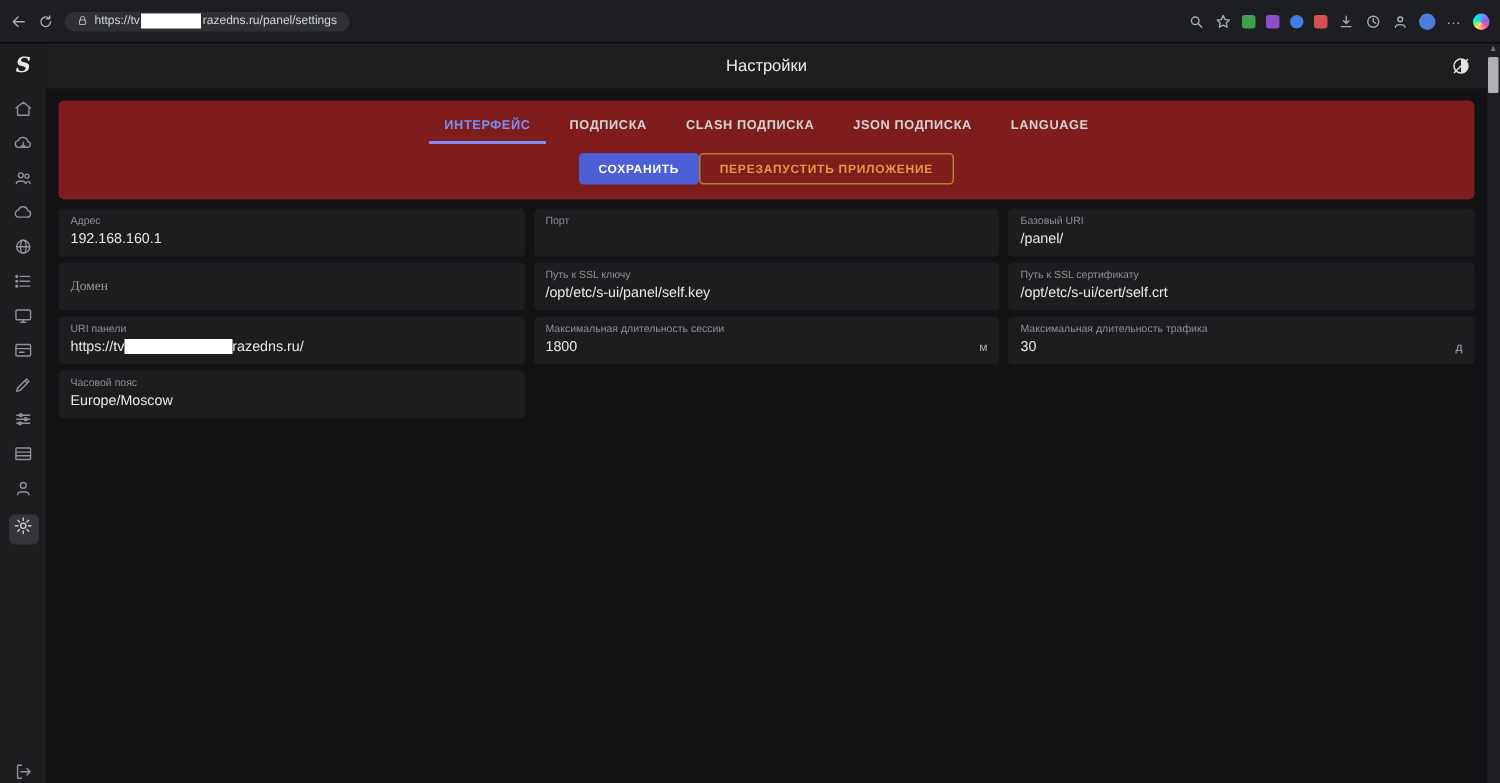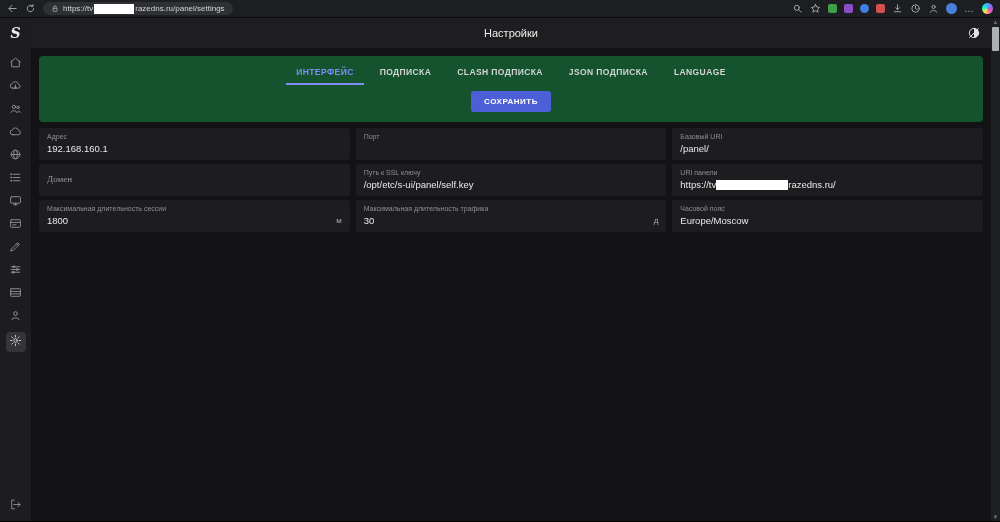--- a/index.html
+++ b/index.html
@@ -1,19 +1,19 @@
 <!DOCTYPE html>
 <html><head>
 <meta charset="utf-8">
 <style>
   * { box-sizing: border-box; margin: 0; padding: 0; }
   html,body { width:1000px; height:522px; overflow:hidden; background:#000; font-family:"Liberation Sans", sans-serif; }
 
   
-  .browser-bar { height:18px; background:#1d1e21; border-bottom:1px solid #0a0a0a;
+  .browser-bar { height:29px; background:#1d1e21; border-bottom:1px solid #0a0a0a;
     display:flex; align-items:center; padding:0 7px; gap:7px; }
   .chrome-icon { width:11px; height:11px; color:#a8acb1; display:flex; align-items:center; justify-content:center; flex:0 0 auto; }
   .chrome-icon svg { width:11px; height:11px; stroke:currentColor; fill:none; stroke-width:2; stroke-linecap:round; stroke-linejoin:round; }
   .url-pill { display:flex; align-items:center; gap:4px; background:#2f3033; border-radius:8px;
     height:13px; padding:0 8px; font-size:8px; color:#d2d5d9; white-space:nowrap; }
   .url-pill .chrome-icon { width:8px; height:8px; }
   .url-pill .chrome-icon svg { width:8px; height:8px; stroke-width:2.4; }
   .redact-url { display:inline-block; width:40px; height:10px; background:#ffffff; vertical-align:middle; margin:0 1px; }
   .browser-right { margin-left:auto; display:flex; align-items:center; gap:7px; }
   .ext { width:9px; height:9px; border-radius:2px; flex:0 0 auto; }
@@ -42,21 +42,21 @@
 
   .main { flex:1; display:flex; flex-direction:column; background:#131316; min-width:0; }
 
   .app-header { height:30px; background:#1e1e21; position:relative; flex:0 0 auto; }
   .app-title { position:absolute; left:0; right:0; top:0; bottom:0; display:flex; align-items:center; justify-content:center;
     font-size:11px; font-weight:normal; color:#ededee; }
   .theme-btn { position:absolute; right:10px; top:8px; width:14px; height:14px; color:#e3e3e5; cursor:pointer; }
   .theme-btn svg { width:14px; height:14px; stroke:currentColor; fill:none; stroke-width:1.7; stroke-linecap:round; }
 
   .content { padding:8px 8px 0; }
-  .panel { background:#14532d; border-radius:4px; padding:3px 0 10px; }
+  .panel { background:#7f1d1d; border-radius:4px; padding:3px 0 10px; }
   .tabs { display:flex; justify-content:center; gap:6px; }
   .tab { font-size:8.5px; font-weight:bold; letter-spacing:.4px; color:#d4d4d6;
     padding:8px 10px 6px; border-bottom:2px solid transparent; cursor:pointer; white-space:nowrap; }
   .tab.active { color:#7d8df5; border-bottom-color:#7d8df5; }
   .actions { display:flex; justify-content:center; align-items:center; gap:0; margin-top:6px; }
   .btn-save { background:#4d5fd6; color:#ffffff; font-family:inherit; font-size:8px; font-weight:bold; letter-spacing:.5px;
     padding:6px 13px; border-radius:3px; border:none; cursor:pointer; }
   .btn-restart { background:transparent; color:#e09a40; border:1px solid #b87f35; font-family:inherit;
     font-size:8px; font-weight:bold; letter-spacing:.5px; padding:5px 13px; border-radius:3px; cursor:pointer; }
 
@@ -247,20 +247,21 @@
       <div class="panel">
         <div class="tabs">
           <div class="tab active">ИНТЕРФЕЙС</div>
           <div class="tab">ПОДПИСКА</div>
           <div class="tab">CLASH ПОДПИСКА</div>
           <div class="tab">JSON ПОДПИСКА</div>
           <div class="tab">LANGUAGE</div>
         </div>
         <div class="actions">
           <button class="btn-save">СОХРАНИТЬ</button>
+          <button class="btn-restart">ПЕРЕЗАПУСТИТЬ ПРИЛОЖЕНИЕ</button>
         </div>
       </div>
 
       <div class="fields">
 
         <div class="field">
           <div class="f-label">Адрес</div>
           <div class="f-value">192.168.160.1</div>
         </div>
 
@@ -275,20 +276,24 @@
 
         <div class="field empty">
           <div class="f-label">Домен</div>
         </div>
 
         <div class="field">
           <div class="f-label">Путь к SSL ключу</div>
           <div class="f-value">/opt/etc/s-ui/panel/self.key</div>
         </div>
 
+        <div class="field">
+          <div class="f-label">Путь к SSL сертификату</div>
+          <div class="f-value">/opt/etc/s-ui/cert/self.crt</div>
+        </div>
 
         <div class="field">
           <div class="f-label">URI панели</div>
           <div class="f-value"><span>https://tv</span><span class="redact-value"></span><span>razedns.ru/</span></div>
         </div>
 
         <div class="field">
           <div class="f-label">Максимальная длительность сессии</div>
           <div class="f-value">1800</div>
           <div class="f-suffix">м</div>

